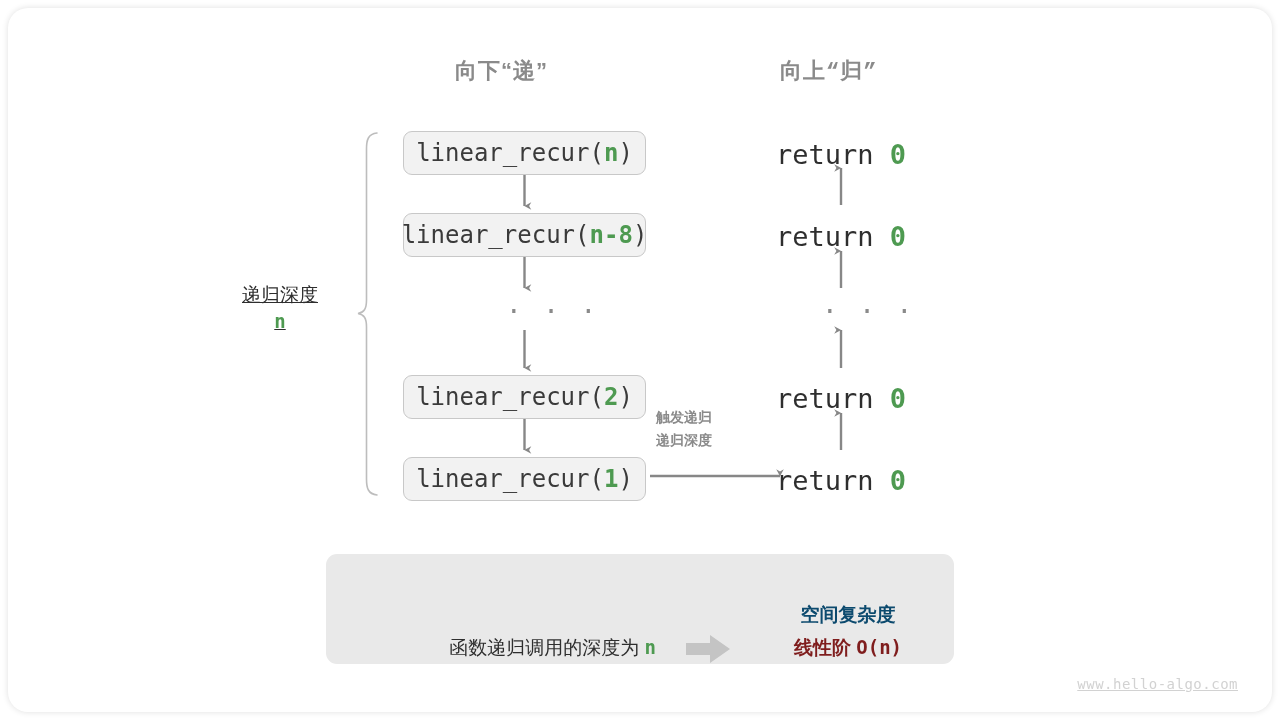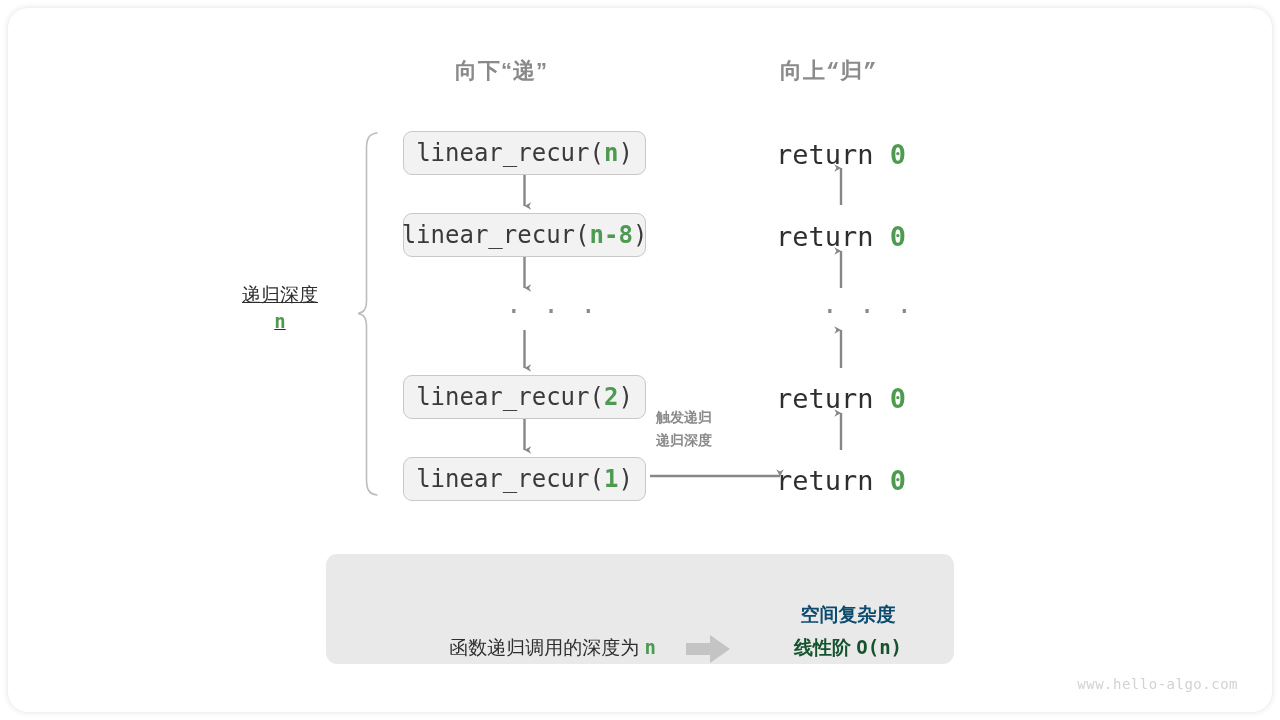--- a/index.html
+++ b/index.html
@@ -154,35 +154,36 @@
     line-height: 32px;
   }
   #summary-right .title {
     font-size: 19px;
     font-weight: bold;
     color: #0c4a6e;
   }
   #summary-right .value {
     font-size: 19px;
     font-weight: bold;
-    color: #14532d;
+    color: #7f1d1d;
   }
   #summary-right .value .mono {
     font-family:"DejaVu Sans Mono","Liberation Mono",monospace;
   }
 
   
   #watermark {
     position: absolute;
     right: 42px;
     bottom: 28px;
     font-family: "DejaVu Sans Mono", "Liberation Mono", monospace;
     font-size: 14px;
     color: #d2d2d2;
     letter-spacing: 0.5px;
+    text-decoration: underline;
   }
 
   svg.overlay {
     position: absolute;
     left: 0; top: 0;
     width: 1280px; height: 720px;
     pointer-events: none;
   }
 </style>
 </head>

